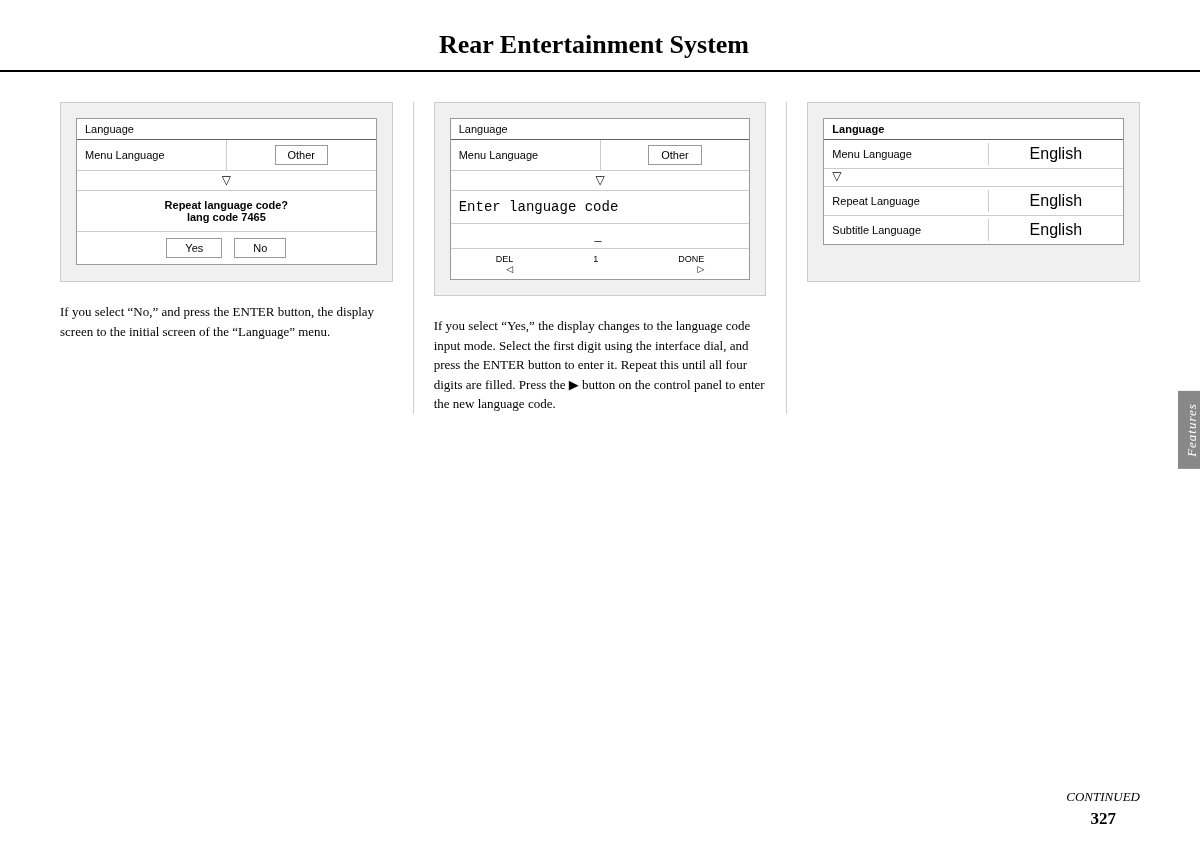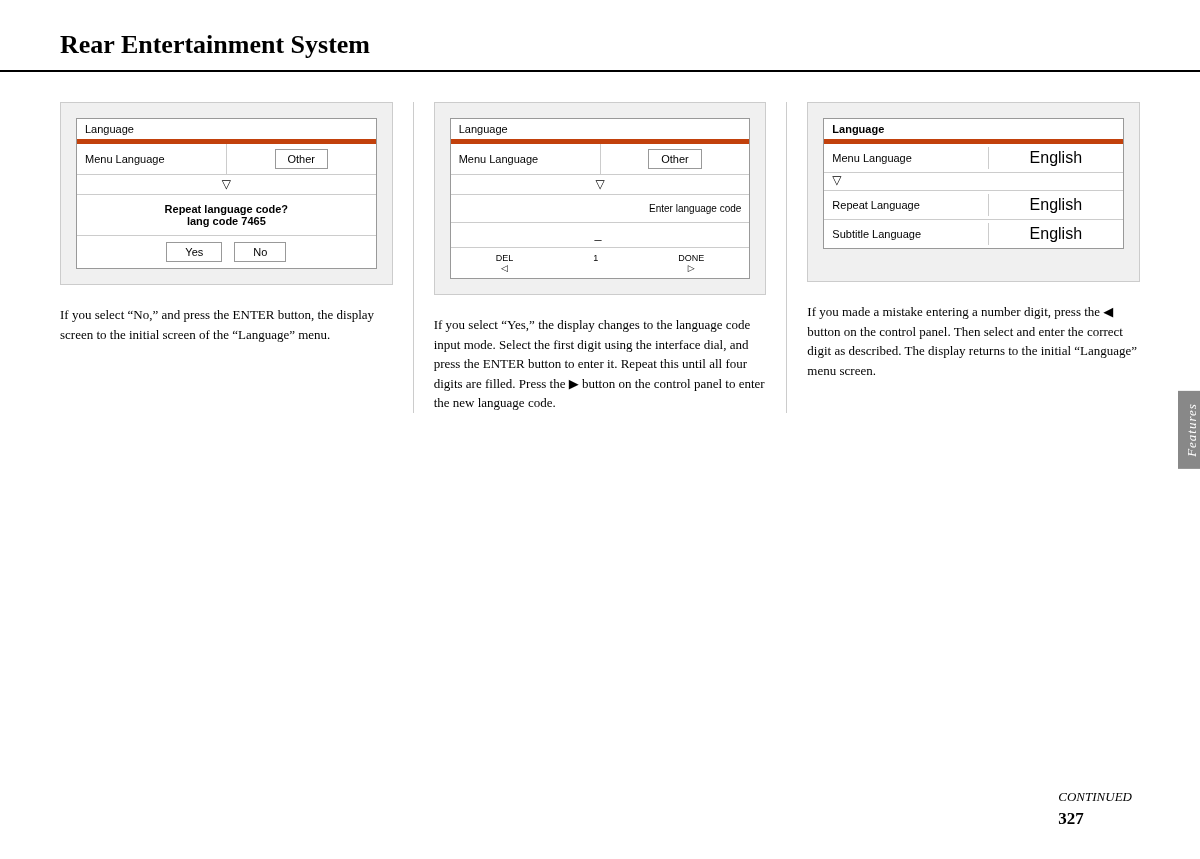--- a/index.html
+++ b/index.html
@@ -27,21 +27,21 @@
       padding: 12px 6px;
       font-size: 13px;
       font-style: italic;
       letter-spacing: 1px;
       z-index: 10;
       width: 22px;
     }
 
     
     .page-header {
-      text-align: left;
+      text-align: center;
       padding: 30px 72px 10px 60px;
       border-bottom: 2px solid #000;
       margin-bottom: 30px;
     }
 
     .page-header h1 {
       font-size: 26px;
       font-weight: bold;
       font-family: serif;
     }
@@ -77,21 +77,21 @@
       min-height: 180px;
     }
 
     .screen-inner {
       border: 1px solid #999;
       background: #fff;
       padding: 0;
     }
 
     .screen-title-bar {
-      border-bottom: 5px solid #c2410c;
+      border-bottom: 1px solid #c2410c;
       padding: 4px 8px;
       font-size: 11px;
       font-weight: normal;
       font-family: sans-serif;
     }
 
     .screen-row {
       display: flex;
       border-bottom: 1px solid #ccc;
     }
@@ -185,43 +185,43 @@
     .description {
       font-size: 13px;
       line-height: 1.5;
       font-family: serif;
     }
 
     
     .page-footer {
       position: absolute;
       bottom: 30px;
-      right: 68px;
-      text-align: left;
+      right: 60px;
+      text-align: center;
     }
 
     .continued-text {
       font-style: italic;
       font-size: 13px;
       font-family: serif;
       margin-bottom: 4px;
     }
 
     .page-number {
       font-size: 17px;
       font-weight: bold;
       font-family: serif;
     }
 
     
     .enter-code-area {
       padding: 8px;
-      text-align: right;
-      font-size: 10px;
-      font-family: Liberation Sans, sans-serif;
+      text-align: left;
+      font-size: 14px;
+      font-family: Liberation Mono, monospace;
       border-bottom: 1px solid #ccc;
     }
 
     .code-display {
       font-size: 14px;
       text-align: center;
       padding: 4px;
       letter-spacing: 4px;
       border-bottom: 1px solid #ccc;
     }
@@ -230,21 +230,21 @@
       display: flex;
       justify-content: space-around;
       padding: 5px;
       font-size: 10px;
       font-family: sans-serif;
     }
 
     .bottom-btn {
       display: flex;
       flex-direction: column;
-      align-items: center;
+      align-items: flex-end;
       font-size: 9px;
     }
   </style>
 </head>
 <body>
 
 <div class="page-header">
   <h1>Rear Entertainment System</h1>
 </div>
 
@@ -343,21 +343,20 @@
         <div class="screen-row-label">
           <div class="row-label-left">
             <span>Subtitle Language</span>
           </div>
           <div class="row-label-right">
             <span>English</span>
           </div>
         </div>
       </div>
     </div>
-    <p class="description">If you made a mistake entering a number digit, press the ◀ button on the control panel. Then select and enter the correct digit as described. The display returns to the initial “Language” menu screen.</p>
   </div>
 
 </div>
 
 <div class="features-tab">
   <span>Features</span>
 </div>
 
 <div class="page-footer">
   <div class="continued-text">CONTINUED</div>

